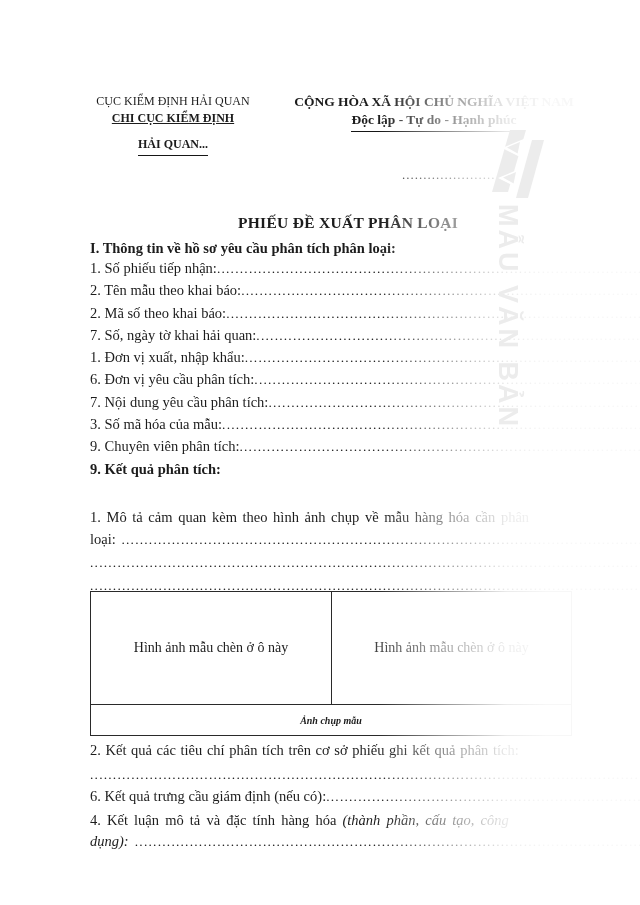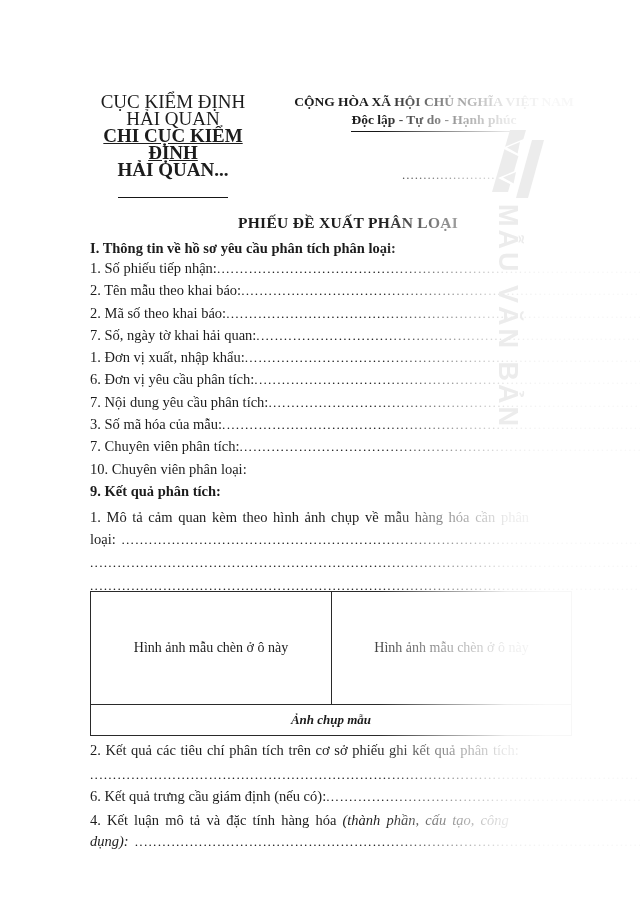--- a/index.html
+++ b/index.html
@@ -30,44 +30,44 @@
       rgba(255,255,255,0.965) 170px,
       rgba(255,255,255,0.965) 100%);
   }
   
   .content{position:absolute;inset:0;z-index:1;}
   .abs{position:absolute;}
   .center{text-align:center;}
   .bold{font-weight:bold;}
   .nowrap{white-space:nowrap;overflow:hidden;}
 
-  .header-left{left:92px;top:93px;width:162px;font-size:19px;line-height:17px;text-align:center;}
+  .header-left{left:92px;top:93px;width:162px;font-size:12px;line-height:17px;text-align:center;}
   .header-left .org-sub{font-weight:bold;text-decoration:underline;}
-  .underlined{display:inline-block;border-bottom:1.6px solid #161616;padding-bottom:19px;}
+  .underlined{display:inline-block;border-bottom:1.6px solid #161616;padding-bottom:2px;margin-top:9px;}
   .header-right{left:278px;top:93px;width:312px;font-size:13.5px;line-height:18px;font-weight:bold;}
   .header-right .motto{display:inline-block;border-bottom:1.6px solid #161616;padding-bottom:2px;}
   .date-dots{left:402px;top:167px;font-size:13px;letter-spacing:1px;color:#333;}
 
   .doc-title{left:90px;top:214px;width:550px;font-size:15.5px;font-weight:bold;letter-spacing:0.3px;white-space:nowrap;}
   .sec-heading{left:90px;top:240px;font-size:14.5px;font-weight:bold;white-space:nowrap;}
 
   .form-lines{left:90px;top:260px;width:550px;font-size:14.5px;}
   .form-lines .line{height:22.3px;white-space:nowrap;overflow:hidden;}
   .dots{letter-spacing:1.2px;font-size:13.5px;}
 
   .para1{left:90px;top:507px;width:550px;font-size:14.5px;line-height:21.5px;word-spacing:2px;}
   .dotted-block{left:90px;top:551px;width:550px;font-size:13.5px;line-height:23px;}
   .dotted-block .drow{white-space:nowrap;overflow:hidden;letter-spacing:1.2px;}
 
   .sample-table{left:90px;top:591px;width:480px;border:1.6px solid #2a2a2a;}
   .sample-table .row1{display:flex;height:112px;}
   .sample-table .cell{display:flex;align-items:center;justify-content:center;font-size:14px;}
   .sample-table .cell-left{width:241px;border-right:1.6px solid #2a2a2a;box-sizing:border-box;}
   .sample-table .cell-right{flex:1;color:#444;}
-  .sample-table .caption-row{border-top:1.6px solid #2a2a2a;height:30px;display:flex;align-items:center;justify-content:center;font-style:italic;font-weight:600;font-size:13px;}
+  .sample-table .caption-row{border-top:1.6px solid #2a2a2a;height:30px;display:flex;align-items:center;justify-content:center;font-style:italic;font-weight:600;font-size:10px;}
 
   .post2{left:90px;top:742px;width:550px;font-size:14.5px;word-spacing:1px;}
   .drow-single{left:90px;top:767px;width:550px;font-size:13.5px;letter-spacing:1.2px;white-space:nowrap;overflow:hidden;}
   .post3{left:90px;top:788px;width:550px;font-size:14.5px;}
   .post4{left:90px;top:810px;width:550px;font-size:14.5px;line-height:20.5px;word-spacing:2.5px;}
   .italic{font-style:italic;}
 </style>
 </head>
 <body>
 
@@ -111,22 +111,21 @@
 
     <div class="abs form-lines">
       <div class="line"><span>1. Số phiếu tiếp nhận:</span><span class="dots">........................................................................................................................</span></div>
       <div class="line"><span>2. Tên mẫu theo khai báo:</span><span class="dots">........................................................................................................................</span></div>
       <div class="line"><span>2. Mã số theo khai báo:</span><span class="dots">........................................................................................................................</span></div>
       <div class="line"><span>7. Số, ngày tờ khai hải quan:</span><span class="dots">........................................................................................................................</span></div>
       <div class="line"><span>1. Đơn vị xuất, nhập khẩu:</span><span class="dots">........................................................................................................................</span></div>
       <div class="line"><span>6. Đơn vị yêu cầu phân tích:</span><span class="dots">........................................................................................................................</span></div>
       <div class="line"><span>7. Nội dung yêu cầu phân tích:</span><span class="dots">........................................................................................................................</span></div>
       <div class="line"><span>3. Số mã hóa của mẫu:</span><span class="dots">........................................................................................................................</span></div>
-      <div class="line"><span>7. Chuyên viên phân tích:</span><span class="dots">........................................................................................................................</span></div>
-      <div class="line"><span>10. Chuyên viên phân loại:</span></div>
+      <div class="line"><span>9. Chuyên viên phân tích:</span><span class="dots">........................................................................................................................</span></div>
       <div class="line bold"><span>9. Kết quả phân tích:</span></div>
     </div>
 
     <div class="abs para1">
       <div class="nowrap">1. Mô tả cảm quan kèm theo hình ảnh chụp về mẫu hàng hóa cần phân</div>
       <div class="nowrap"><span>loại: </span><span class="dots">..............................................................................................................................</span></div>
     </div>
 
     <div class="abs dotted-block">
       <div class="drow">......................................................................................................................................</div>

